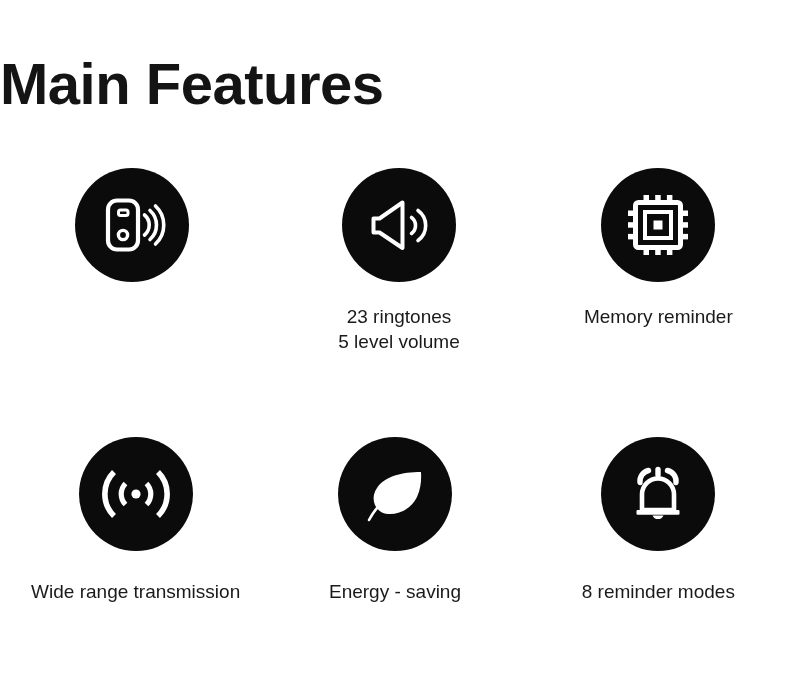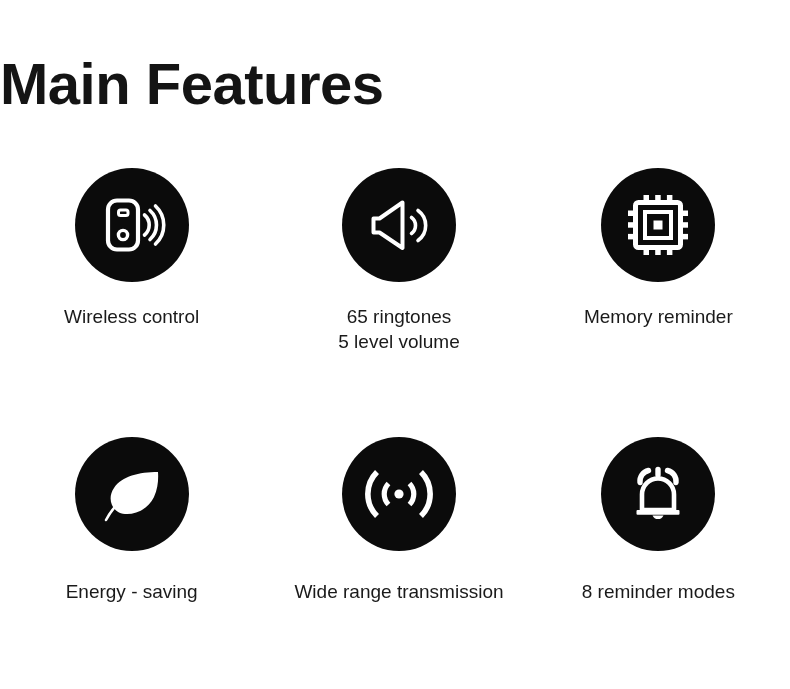--- a/index.html
+++ b/index.html
@@ -116,39 +116,36 @@
             <rect x="23.5" y="22" width="9.5" height="5.5" rx="2" ry="2" fill="none" stroke="#ffffff" stroke-width="3"></rect>
 
             <circle cx="28" cy="47" r="4.6" fill="none" stroke="#ffffff" stroke-width="3.4"></circle>
 
             <path d="M49.5 27 A 13 13 0 0 1 49.5 47" fill="none" stroke="#ffffff" stroke-width="3.6" stroke-linecap="round"></path>
             <path d="M55 22.5 A 19.5 19.5 0 0 1 55 51.5" fill="none" stroke="#ffffff" stroke-width="3.6" stroke-linecap="round"></path>
             <path d="M60.5 18 A 26 26 0 0 1 60.5 56" fill="none" stroke="#ffffff" stroke-width="3.6" stroke-linecap="round"></path>
           </svg>
         </span>
       </div>
-      <div class="caption">
-        <span>Wireless control</span>
-      </div>
     </div>
 
     <div class="cell c1 row1">
       <div class="icon-circle">
         <span>
           <svg width="74" height="74" viewBox="0 0 74 74" aria-hidden="true">
 
             <path d="M40.5 14.5 L17.5 30.5 L11.5 30.5 L11.5 44.5 L17.5 44.5 L40.5 60 Z" fill="none" stroke="#ffffff" stroke-width="4" stroke-linejoin="round"></path>
 
             <path d="M49.5 29.5 A 10 10 0 0 1 49.5 45.5" fill="none" stroke="#ffffff" stroke-width="3.6" stroke-linecap="round"></path>
             <path d="M56 22.5 A 18.5 18.5 0 0 1 56 52.5" fill="none" stroke="#ffffff" stroke-width="3.6" stroke-linecap="round"></path>
           </svg>
         </span>
       </div>
       <div class="caption">
-        <span>65 ringtones</span>
+        <span>23 ringtones</span>
         <span class="line2">5 level volume</span>
       </div>
     </div>
 
     <div class="cell c2 row1">
       <div class="icon-circle">
         <span>
           <svg width="74" height="74" viewBox="0 0 74 74" aria-hidden="true">
             <g fill="#ffffff">
 
@@ -175,56 +172,56 @@
 
             <rect x="32.5" y="32.5" width="9" height="9" fill="#ffffff"></rect>
           </svg>
         </span>
       </div>
       <div class="caption">
         <span>Memory reminder</span>
       </div>
     </div>
 
-    <div class="cell c0 row2">
-      <div class="icon-circle">
-        <span>
-          <svg width="74" height="74" viewBox="0 0 74 74" aria-hidden="true">
-
-            <path d="M63 15 C 44 15 27 19 19 31 C 12.5 40.5 16 51.5 24 55.5 C 34 60 52 55 59 40 C 63 31.5 63.5 22 63 15 Z" fill="#ffffff"></path>
-
-            <path d="M11 63 C 19 48 34 33 57 20" fill="none" stroke="#ffffff" stroke-width="2.6" stroke-linecap="round"></path>
-          </svg>
-        </span>
-      </div>
-      <div class="caption">
-        <span>Energy - saving</span>
-      </div>
-    </div>
-
     <div class="cell c1 row2">
       <div class="icon-circle">
         <span>
           <svg width="80" height="80" viewBox="0 0 80 80" aria-hidden="true">
 
             <circle cx="40" cy="40" r="4.6" fill="#ffffff"></circle>
 
             <path d="M29.5 29.5 A 15 15 0 0 0 29.5 50.5" fill="none" stroke="#ffffff" stroke-width="5.2" stroke-linecap="butt"></path>
             <path d="M50.5 29.5 A 15 15 0 0 1 50.5 50.5" fill="none" stroke="#ffffff" stroke-width="5.2" stroke-linecap="butt"></path>
 
             <path d="M18 18 A 31 31 0 0 0 18 62" fill="none" stroke="#ffffff" stroke-width="5.6" stroke-linecap="butt"></path>
             <path d="M62 18 A 31 31 0 0 1 62 62" fill="none" stroke="#ffffff" stroke-width="5.6" stroke-linecap="butt"></path>
           </svg>
         </span>
       </div>
       <div class="caption">
         <span>Wide range transmission</span>
       </div>
     </div>
 
+    <div class="cell c0 row2">
+      <div class="icon-circle">
+        <span>
+          <svg width="74" height="74" viewBox="0 0 74 74" aria-hidden="true">
+
+            <path d="M63 15 C 44 15 27 19 19 31 C 12.5 40.5 16 51.5 24 55.5 C 34 60 52 55 59 40 C 63 31.5 63.5 22 63 15 Z" fill="#ffffff"></path>
+
+            <path d="M11 63 C 19 48 34 33 57 20" fill="none" stroke="#ffffff" stroke-width="2.6" stroke-linecap="round"></path>
+          </svg>
+        </span>
+      </div>
+      <div class="caption">
+        <span>Energy - saving</span>
+      </div>
+    </div>
+
     <div class="cell c2 row2">
       <div class="icon-circle">
         <span>
           <svg width="76" height="76" viewBox="0 0 76 76" aria-hidden="true">
 
             <path d="M20 26.5 A 11 11 0 0 1 28.5 14.5" fill="none" stroke="#ffffff" stroke-width="5.4" stroke-linecap="round"></path>
             <path d="M56 26.5 A 11 11 0 0 0 47.5 14.5" fill="none" stroke="#ffffff" stroke-width="5.4" stroke-linecap="round"></path>
 
             <path d="M38 13.5 L38 19" fill="none" stroke="#ffffff" stroke-width="5.4" stroke-linecap="round"></path>
 

